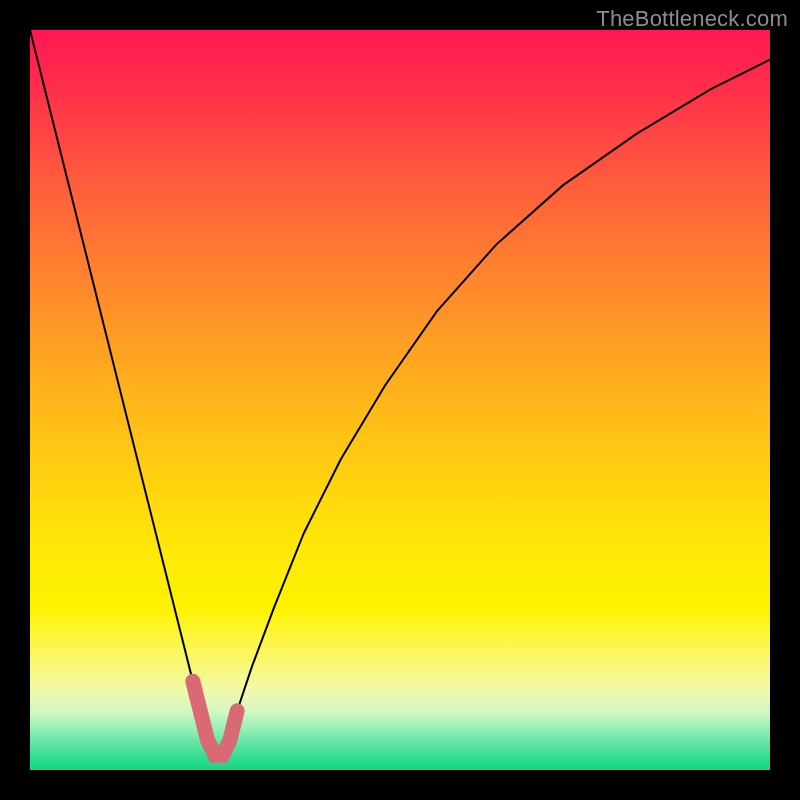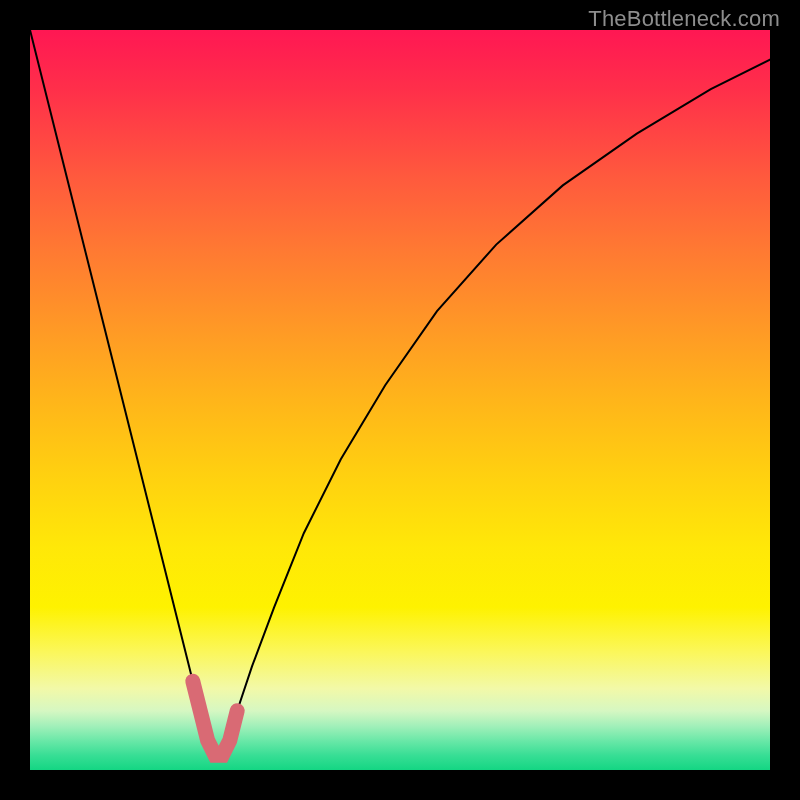--- a/index.html
+++ b/index.html
@@ -57,21 +57,21 @@
     position: absolute;
     top: 0;
     left: 0;
     width: 100%;
     height: 100%;
     display: block;
   }
   .watermark {
     position: absolute;
     top: 6px;
-    right: 20px;
+    right: 12px;
     font-size: 22px;
     color: #8d8d8d;
     letter-spacing: 0.2px;
   }
 </style>
 </head>
 <body>
 
 <div class="frame">
 

